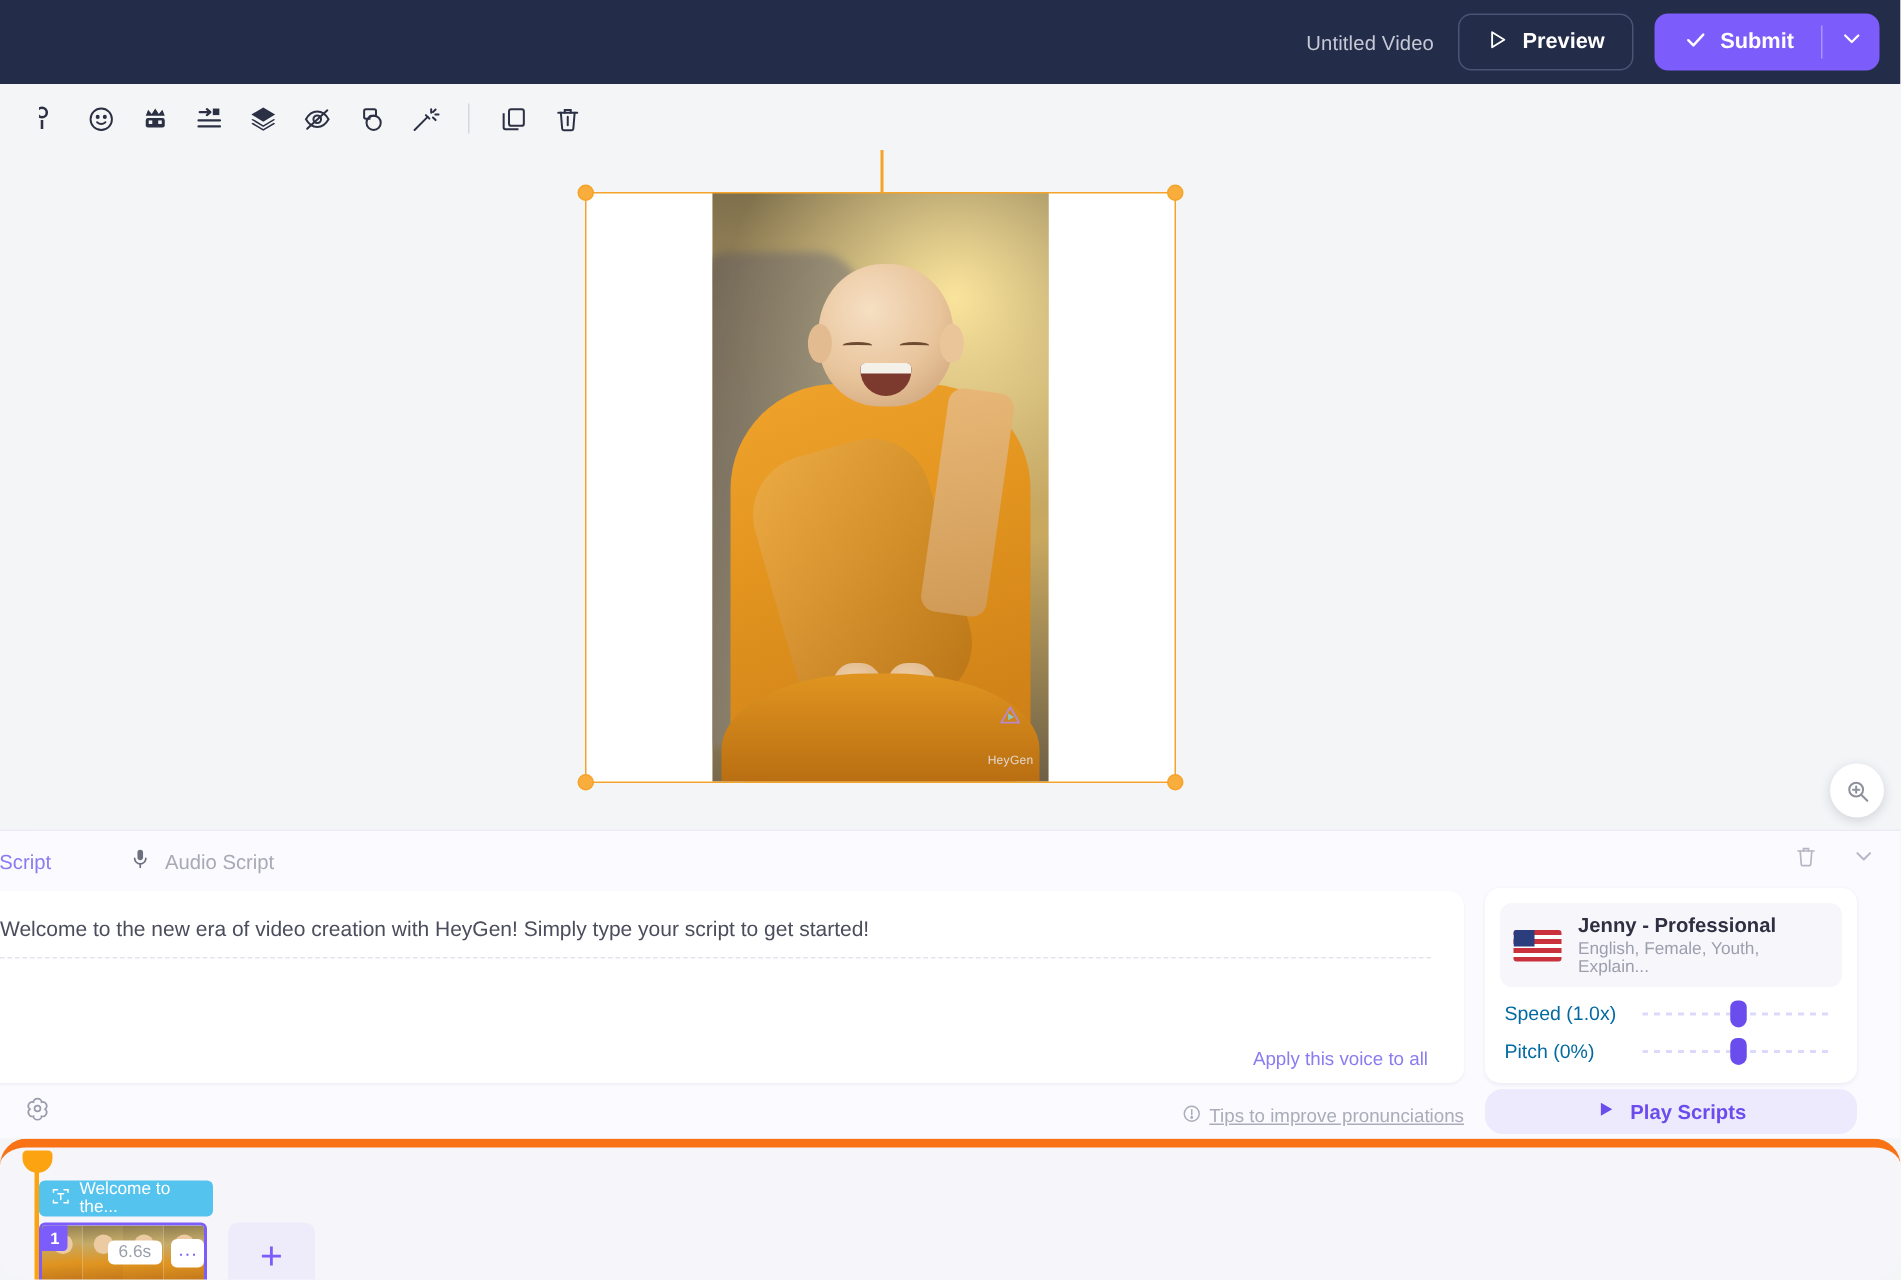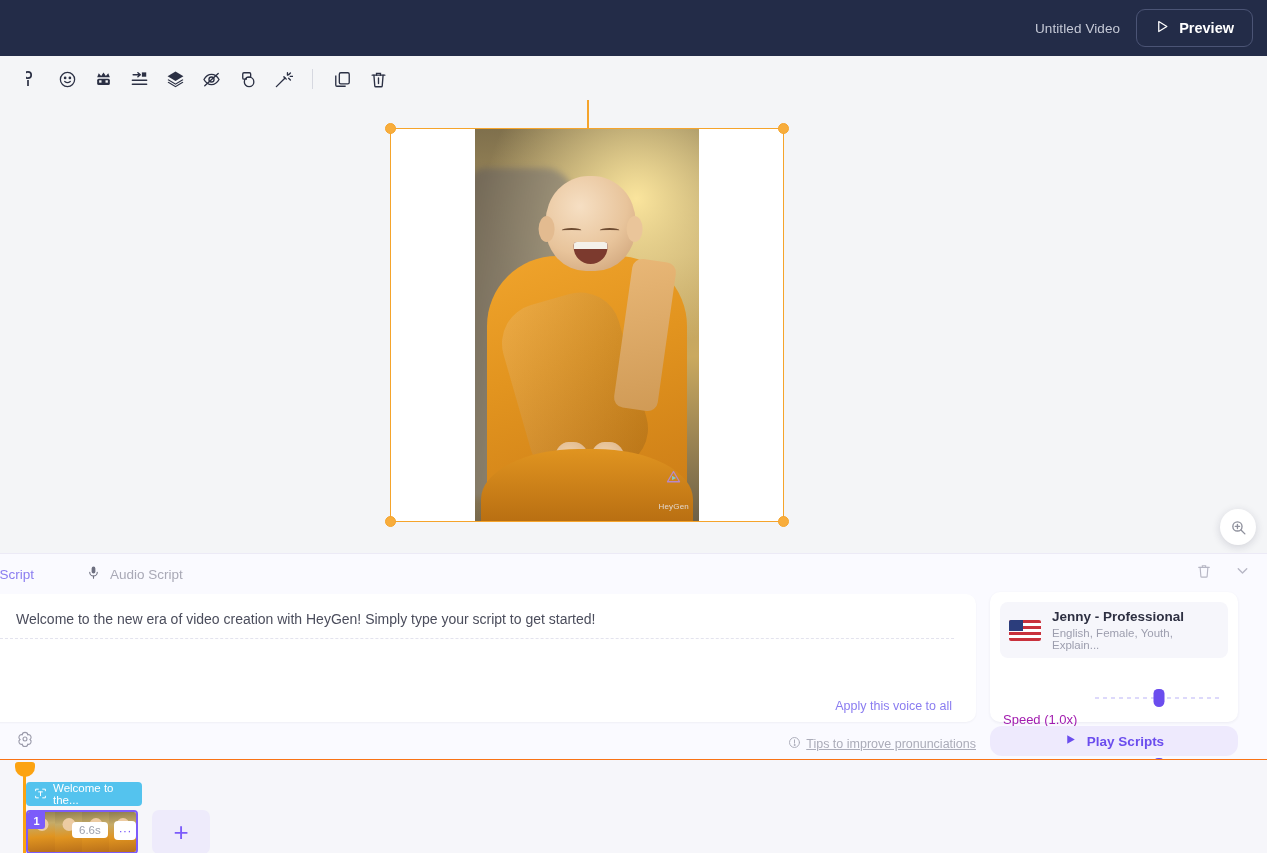--- a/index.html
+++ b/index.html
@@ -197,21 +197,21 @@
   }
   .head-tool { color:#b6b6c4; cursor:pointer; display:flex; }
 
   .script-box {
     position:absolute; left:-24px; top:40px; width:1000px; height:128px;
     background:#ffffff; border-radius:10px;
     box-shadow: 0 1px 2px rgba(40,40,80,.05);
   }
   .script-text {
     position:absolute; left:24px; top:15px; right:22px;
-    font-size:14px; color:#4b4d5c; line-height:20px;padding-left:16px;
+    font-size:14px; color:#4b4d5c; line-height:20px;
   }
   .script-underline {
     position:absolute; left:24px; top:44px; right:22px; height:1px;
     border-bottom:1px dashed #e3e3ee;
   }
   .apply-all {
     position:absolute; right:24px; bottom:9px;
     font-size:12.5px; color:#8a7cf0; cursor:pointer;
   }
   .script-footer {
@@ -242,40 +242,40 @@
     background: repeating-linear-gradient(180deg,#c9313c 0 3px,#ffffff 3px 6px);
   }
   .flag-canton {
     position:absolute; left:0; top:0; width:14px; height:11px; background:#2b3d7c;
   }
   .voice-name { font-size:13.5px; color:#2e3042; font-weight:bold; }
   .voice-meta { font-size:11.5px; color:#9d9eae; margin-top:3px; }
   .slider-row {
     display:flex; align-items:center; margin-top:10px; padding-left:3px;
   }
-  .slider-label { font-size:13px; color:#a21caf; width:92px;margin-top:44px; }
+  .slider-label { font-size:13px; color:#0369a1; width:92px; }
   .slider-track {
     position:relative; flex:1; height:2px; margin-right:6px;
     background: repeating-linear-gradient(90deg,#ddd9fb 0 4px, transparent 4px 8px);
   }
   .slider-thumb {
     position:absolute; left:50%; top:-8px; transform:translateX(-50%);
     width:11px; height:18px; border-radius:5px 5px 6px 6px; background:#6b4dee;
   }
   .play-scripts {
     position:absolute; left:990px; top:726px; width:248px; height:30px;
     background:#eeeafd; border-radius:12px;
     display:flex; align-items:center; justify-content:center; gap:10px;
     color:#6b4dee; font-size:13.5px; font-weight:bold; cursor:pointer;
   }
 
   
   .timeline {
     position:absolute; left:0; top:759px; width:1267px; height:94px;
-    background:#f6f6fa; border-top:1px solid #f97316;
+    background:#f6f6fa; border-top:6px solid #f97316;border-radius:18px;
   }
   .playhead-head {
     position:absolute; left:15px; top:2px; width:20px; height:15px;
     background:#fca311; border-radius:3px 3px 10px 10px;
   }
   .playhead-stem {
     position:absolute; left:23px; top:15px; width:3px; height:79px; background:#fca311;
   }
   .text-clip {
     position:absolute; left:26px; top:22px; width:116px; height:24px;
@@ -335,20 +335,38 @@
 
   <button class="btn-preview">
     <span>
       <svg width="15" height="15" viewBox="0 0 24 24" fill="none" stroke="#ffffff" stroke-width="2">
         <path d="M6 4 L19 12 L6 20 Z" stroke-linejoin="round"></path>
       </svg>
     </span>
     <span>Preview</span>
   </button>
 
+  <div class="btn-submit-group">
+    <button class="btn-submit">
+      <span>
+        <svg width="15" height="15" viewBox="0 0 24 24" fill="none" stroke="#ffffff" stroke-width="2.6" stroke-linecap="round" stroke-linejoin="round">
+          <path d="M4 12.5 L9.5 18 L20 6.5"></path>
+        </svg>
+      </span>
+      <span>Submit</span>
+    </button>
+    <div class="submit-div"></div>
+    <div class="btn-submit-caret">
+      <span>
+        <svg width="15" height="15" viewBox="0 0 24 24" fill="none" stroke="#ffffff" stroke-width="2.4" stroke-linecap="round" stroke-linejoin="round">
+          <path d="M5 9 L12 16 L19 9"></path>
+        </svg>
+      </span>
+    </div>
+  </div>
 </div>
 
 <div class="toolbar">
   <div class="tool" style="margin-left:8px;">
     <svg width="10" height="20" viewBox="0 0 10 20" fill="none" stroke="#2b3044" stroke-width="1.7">
       <circle cx="2" cy="6" r="3.2"></circle>
         <path d="M2 11 v6"></path>
     </svg>
   </div>
 

